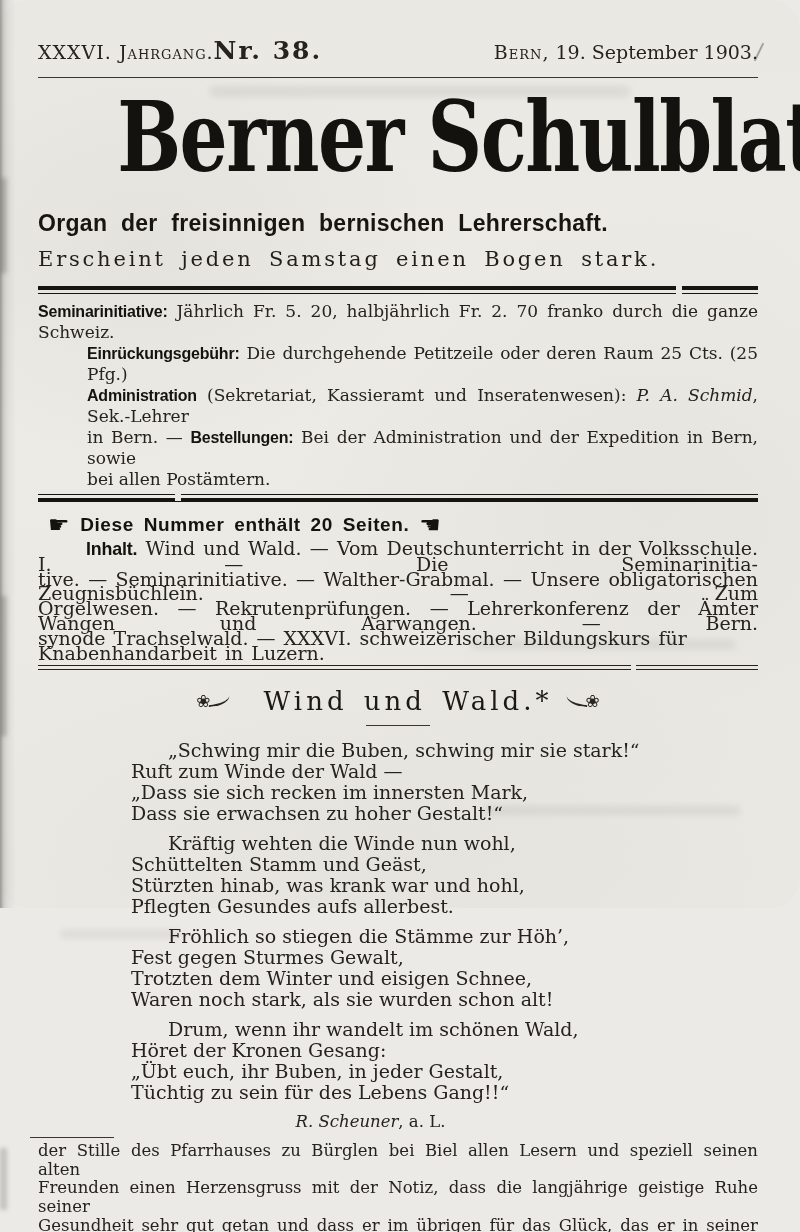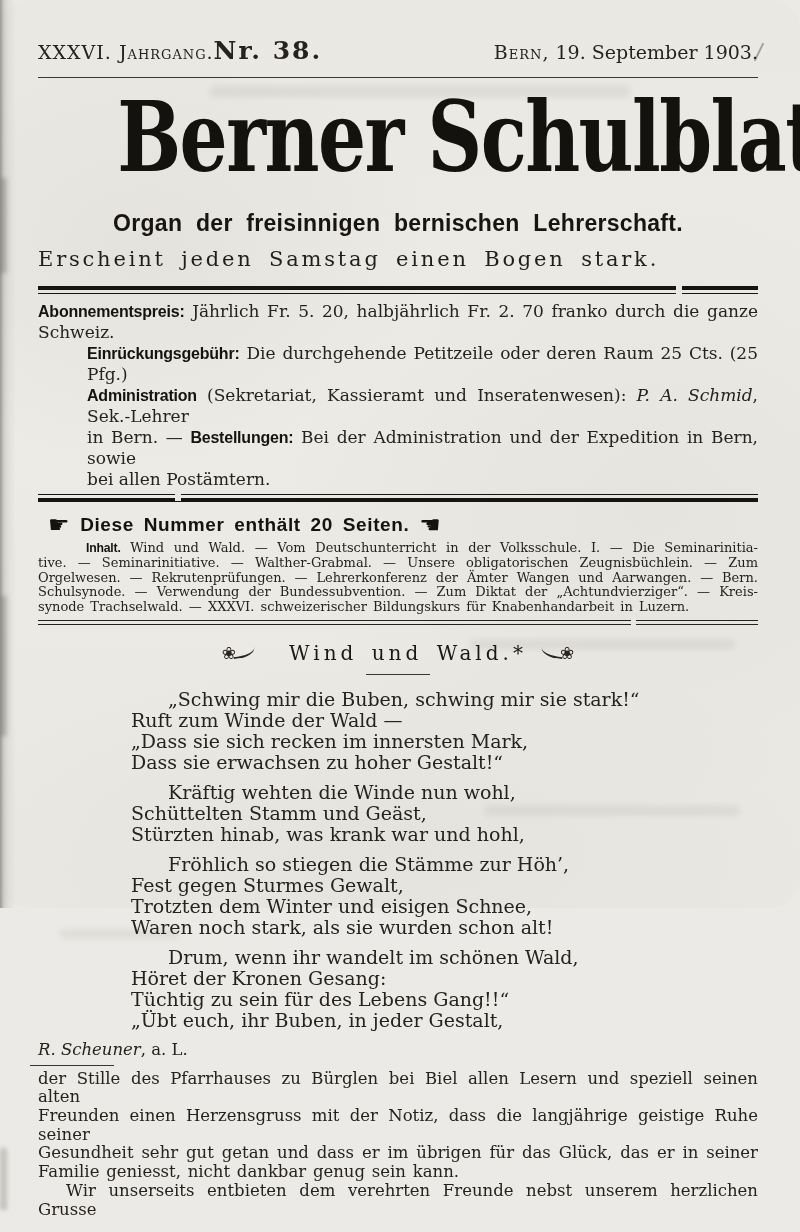--- a/index.html
+++ b/index.html
@@ -30,57 +30,57 @@
   .header-row{display:flex;align-items:baseline;font-size:19px;}
   .sc{font-variant-caps:small-caps;letter-spacing:1px;}
   .vol{flex:0 0 auto;}
   .issue{flex:1 1 auto;text-align:left;font-weight:700;font-size:25px;letter-spacing:2px;padding-right:40px;}
   .date{flex:0 0 auto;}
   .rule-thin{border-top:1.2px solid #3a372f;margin-top:12px;}
 
   .np-title{margin-top:6px;height:106px;line-height:106px;text-align:center;white-space:nowrap;
     font-family:"DejaVu Serif",serif;font-weight:700;font-size:97px;letter-spacing:-2px;color:#14120e;
     transform:scaleX(.78);transform-origin:50% 50%;}
-  .subtitle{margin-top:20px;text-align:center;font-family:"Liberation Sans","DejaVu Sans",sans-serif;
+  .subtitle{margin-top:20px;text-align:left;font-family:"Liberation Sans","DejaVu Sans",sans-serif;
     font-weight:700;font-size:23px;word-spacing:7px;letter-spacing:.3px;color:#181510;}
   .frequency{margin-top:10px;text-align:left;font-size:21px;letter-spacing:2.8px;word-spacing:6px;color:#221f19;}
 
   .rule-thickthin{position:relative;margin-top:15px;height:3px;border-top:4.5px solid #17150f;border-bottom:1.4px solid #17150f;}
   .rule-thickthin::after{content:"";position:absolute;right:10.5%;top:-6px;width:6px;height:12px;background:#eae8e3;}
   .rule-thinthick{position:relative;margin-top:4px;height:3px;border-top:1.4px solid #17150f;border-bottom:4.5px solid #17150f;}
   .rule-thinthick::after{content:"";position:absolute;left:19%;top:-6px;width:6px;height:12px;background:#eae8e3;}
 
   .info{margin-top:7px;font-size:17px;line-height:21px;}
   .iline{text-align:justify;}
   .just{text-align:justify;text-align-last:justify;}
   .ind{margin-left:49px;}
   .b{font-family:"Liberation Sans","DejaVu Sans",sans-serif;font-weight:700;font-size:.94em;letter-spacing:-.2px;color:#15130e;}
   .i{font-style:italic;}
 
   .notice{margin-top:7px;text-align:left;font-family:"Liberation Sans","DejaVu Sans",sans-serif;
     font-weight:700;font-size:19px;letter-spacing:.6px;word-spacing:4px;color:#15130e;}
   .hand{font-family:"DejaVu Sans",sans-serif;font-size:24px;font-weight:400;position:relative;top:2px;padding:0 10px;}
 
-  .toc{margin-top:4px;font-size:13px;line-height:14.8px;word-spacing:2px;}
+  .toc{margin-top:4px;font-size:19px;line-height:14.8px;word-spacing:2px;}
   .tline.first{text-indent:48px;}
   .rule-double{position:relative;margin-top:5px;height:2.6px;border-top:1.3px solid #26231c;border-bottom:1.3px solid #26231c;}
   .rule-double::after{content:"";position:absolute;right:17%;top:-3px;width:5px;height:8px;background:#eae8e3;}
 
   .art-title-row{margin-top:16px;display:flex;justify-content:center;align-items:center;gap:14px;}
-  .art-title{font-size:20px;letter-spacing:4px;word-spacing:4px;color:#1c1914;margin-left:20px;}
+  .art-title{font-size:26px;letter-spacing:4px;word-spacing:4px;color:#1c1914;margin-left:20px;}
   .orn{display:inline-flex;align-items:center;font-family:"DejaVu Sans",sans-serif;font-size:17px;color:#2a261f;}
   .swash{display:inline-block;width:22px;height:8px;border-bottom:2px solid #2a261f;}
   .swash.sr{border-radius:0 0 80% 0/0 0 100% 0;transform:rotate(-6deg);margin-left:-3px;}
   .swash.sl{border-radius:0 0 0 80%/0 0 0 100%;transform:rotate(6deg);margin-right:-3px;}
   .rule-short{width:64px;margin:9px auto 0 auto;border-top:1.4px solid #3a362d;}
 
   .poem{margin-top:14px;margin-left:93px;font-size:19px;line-height:21px;}
   .stanza{margin-bottom:9px;}
   .pline.ind1{text-indent:37px;}
-  .signature{margin-top:1px;text-align:left;padding-right:55px;font-size:16.5px;}
+  .signature{margin-top:1px;text-align:center;padding-right:55px;font-size:16.5px;}
 
   .fn-rule{width:84px;margin-left:-8px;margin-top:6px;border-top:1.4px solid #3a362d;}
   .footnote{margin-top:4px;font-size:16.5px;line-height:18.7px;word-spacing:1.5px;}
   .fline.findent{text-indent:28px;}
 </style>
 </head>
 <body>
 
 <div class="page">
   <div class="edge-left"></div>
@@ -103,38 +103,37 @@
 
     <div class="rule-thin"></div>
 
     <div class="np-title">Berner Schulblatt</div>
     <div class="subtitle">Organ der freisinnigen bernischen Lehrerschaft.</div>
     <div class="frequency">Erscheint jeden Samstag einen Bogen stark.</div>
 
     <div class="rule-thickthin"></div>
 
     <div class="info">
-      <div class="iline just"><span class="b">Abonnementspreis:</span><span> Jährlich Fr. 5. 20, halbjährlich Fr. 2. 70 franko durch die ganze Schweiz.</span></div>
+      <div class="iline just"><span class="b">Seminarinitiative:</span><span> Jährlich Fr. 5. 20, halbjährlich Fr. 2. 70 franko durch die ganze Schweiz.</span></div>
       <div class="iline ind just"><span class="b">Einrückungsgebühr:</span><span> Die durchgehende Petitzeile oder deren Raum 25 Cts. (25 Pfg.)</span></div>
       <div class="iline ind just"><span class="b">Administration</span><span> (Sekretariat, Kassieramt und Inseratenwesen): </span><span class="i">P. A. Schmid</span><span>, Sek.-Lehrer</span></div>
       <div class="iline ind just"><span>in Bern. — </span><span class="b">Bestellungen:</span><span> Bei der Administration und der Expedition in Bern, sowie</span></div>
       <div class="iline ind"><span>bei allen Postämtern.</span></div>
     </div>
 
     <div class="rule-thinthick"></div>
 
     <div class="notice">
       <span class="hand">☛</span><span class="notice-text">Diese Nummer enthält 20 Seiten.</span><span class="hand">☚</span>
     </div>
 
     <div class="toc">
       <div class="tline first just"><span class="b">Inhalt.</span><span> Wind und Wald. — Vom Deutschunterricht in der Volksschule. I. — Die Seminarinitia-</span></div>
       <div class="tline just">tive. — Seminarinitiative. — Walther-Grabmal. — Unsere obligatorischen Zeugnisbüchlein. — Zum</div>
       <div class="tline just">Orgelwesen. — Rekrutenprüfungen. — Lehrerkonferenz der Ämter Wangen und Aarwangen. — Bern.</div>
-      <div class="tline just">Schulsynode. — Verwendung der Bundessubvention. — Zum Diktat der „Achtundvierziger“. — Kreis-</div>
       <div class="tline">synode Trachselwald. — XXXVI. schweizerischer Bildungskurs für Knabenhandarbeit in Luzern.</div>
     </div>
 
     <div class="rule-double"></div>
 
     <div class="art-title-row">
       <span class="orn">
           <span>❀</span>
           <span class="swash sr"></span>
         </span>
@@ -150,32 +149,33 @@
       <div class="stanza">
         <div class="pline ind1">„Schwing mir die Buben, schwing mir sie stark!“</div>
         <div class="pline">Ruft zum Winde der Wald —</div>
         <div class="pline">„Dass sie sich recken im innersten Mark,</div>
         <div class="pline">Dass sie erwachsen zu hoher Gestalt!“</div>
       </div>
       <div class="stanza">
         <div class="pline ind1">Kräftig wehten die Winde nun wohl,</div>
         <div class="pline">Schüttelten Stamm und Geäst,</div>
         <div class="pline">Stürzten hinab, was krank war und hohl,</div>
+        <div class="pline">Pflegten Gesundes aufs allerbest.</div>
       </div>
       <div class="stanza">
         <div class="pline ind1">Fröhlich so stiegen die Stämme zur Höh’,</div>
         <div class="pline">Fest gegen Sturmes Gewalt,</div>
         <div class="pline">Trotzten dem Winter und eisigen Schnee,</div>
         <div class="pline">Waren noch stark, als sie wurden schon alt!</div>
       </div>
       <div class="stanza">
         <div class="pline ind1">Drum, wenn ihr wandelt im schönen Wald,</div>
         <div class="pline">Höret der Kronen Gesang:</div>
+        <div class="pline">„Übt euch, ihr Buben, in jeder Gestalt,</div>
         <div class="pline">Tüchtig zu sein für des Lebens Gang!!“</div>
-        <div class="pline">„Übt euch, ihr Buben, in jeder Gestalt,</div>
       </div>
     </div>
 
     <div class="signature"><span class="i">R. Scheuner</span><span>, a. L.</span></div>
 
     <div class="fn-rule"></div>
 
     <div class="footnote">
       <div class="fline just">der Stille des Pfarrhauses zu Bürglen bei Biel allen Lesern und speziell seinen alten</div>
       <div class="fline just">Freunden einen Herzensgruss mit der Notiz, dass die langjährige geistige Ruhe seiner</div>

